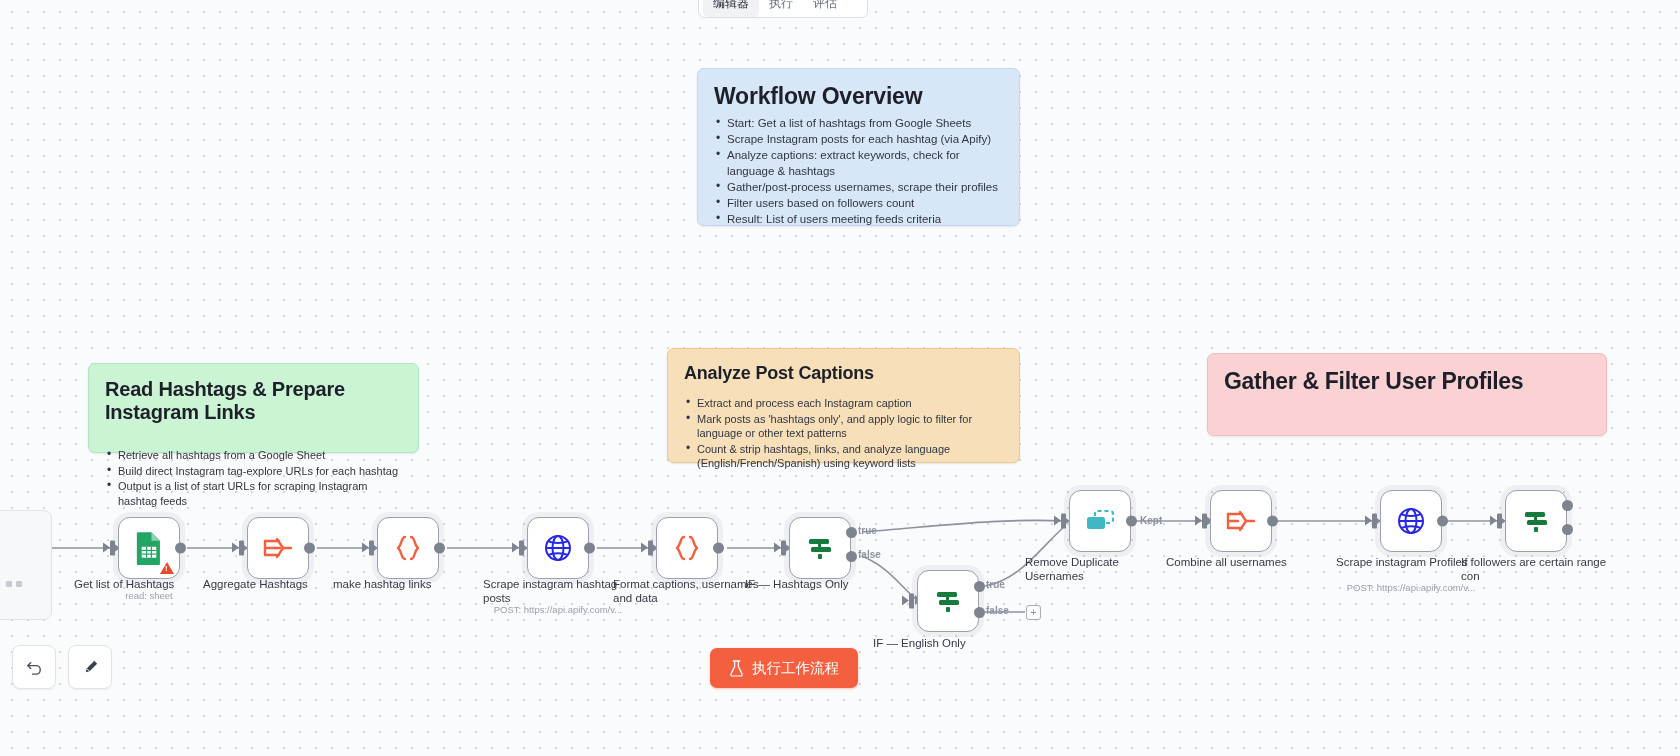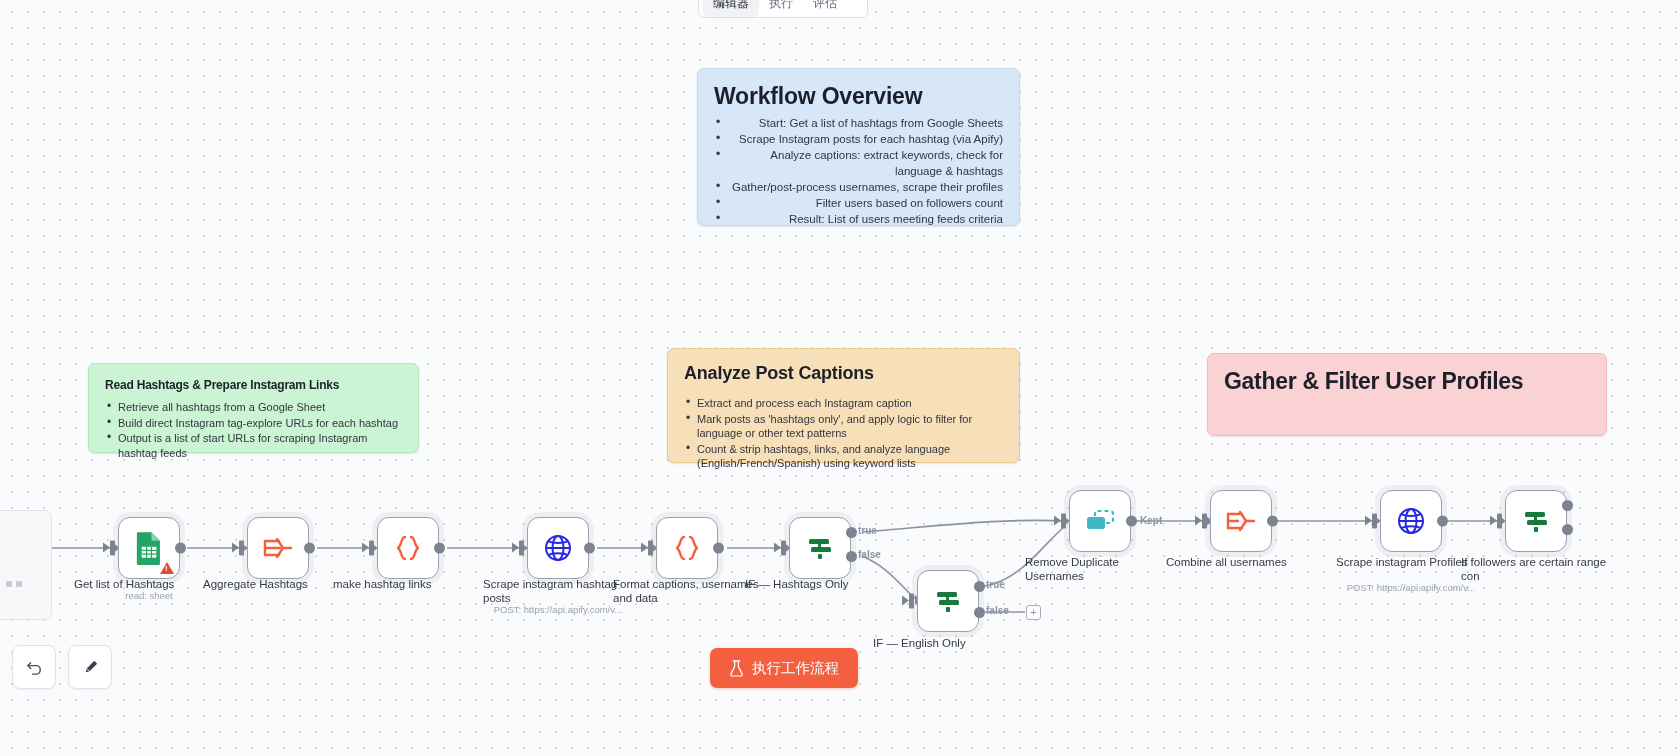--- a/index.html
+++ b/index.html
@@ -65,27 +65,27 @@
     content: "•";
     position: absolute; left: 2px; top: -1px;
     font-size: 12px; color: #32353f;
   }
 
   #note-overview {
     left: 697px; top: 68px; width: 323px; height: 158px;
     background: #d7e7f7; border: 1px solid #c2d8ee;
   }
   #note-overview h2 { font-size: 23px; }
-  #note-overview li { font-size: 11.5px; text-align: right; }
+  #note-overview li { font-size: 11.5px; }
 
   #note-read {
     left: 88px; top: 363px; width: 331px; height: 90px;
     background: #caf4d4; border: 1px solid #b1e6bf;
   }
-  #note-read h2 { font-size: 12px; margin-bottom: 8px; }
+  #note-read h2 { font-size: 20px; margin-bottom: 24px; }
   #note-read li { font-size: 11px; }
 
   #note-analyze {
     left: 667px; top: 348px; width: 353px; height: 115px;
     background: #f7e0b9; border: 1px solid #ecc98d;
   }
   #note-analyze h2 { font-size: 18px; margin-bottom: 12px; }
   #note-analyze li { font-size: 11px; }
 
   #note-gather {

